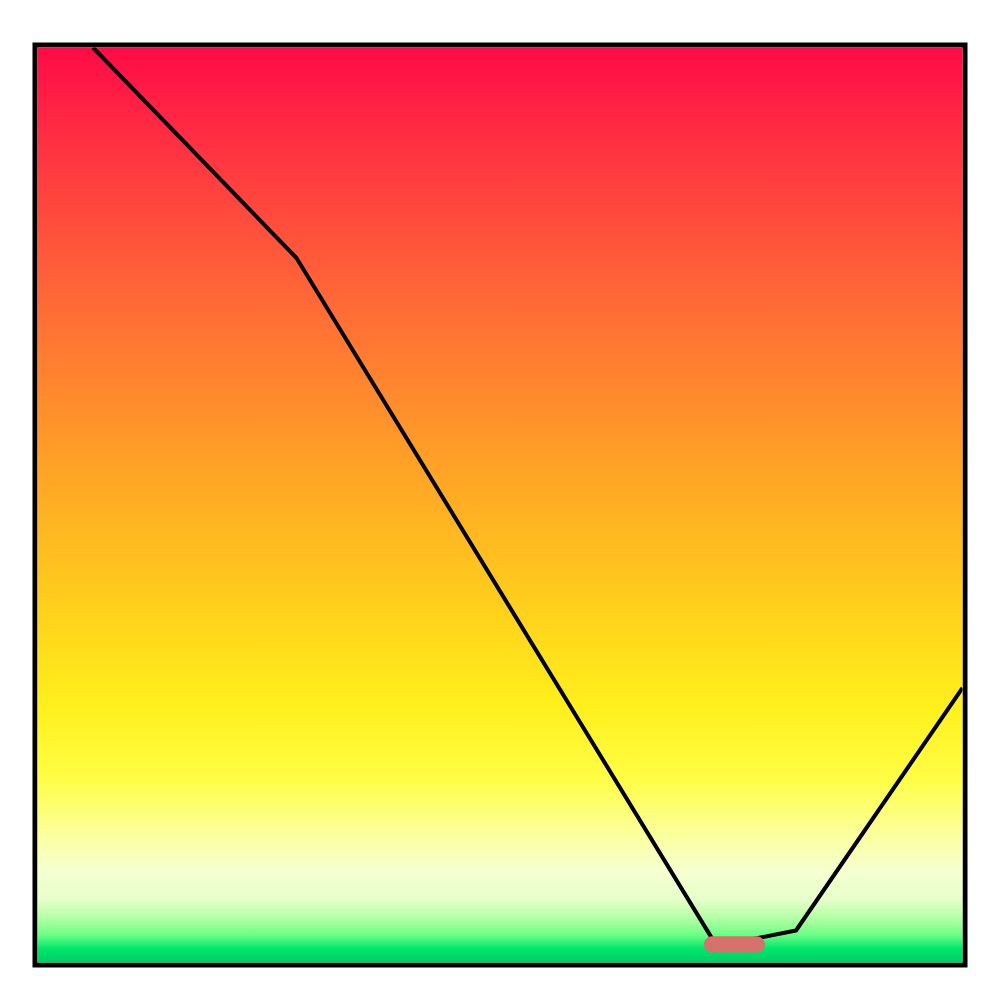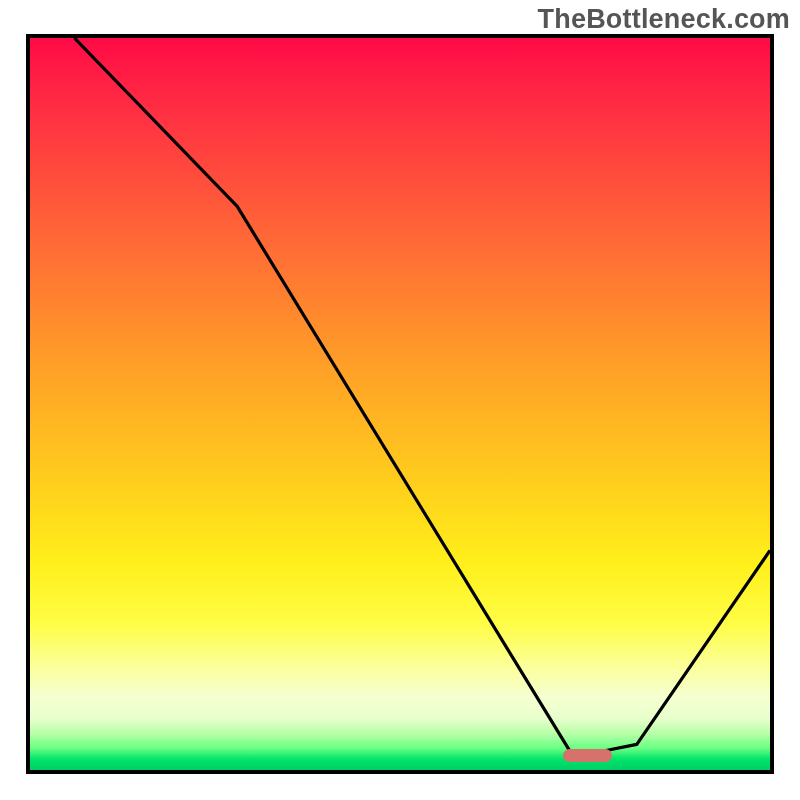--- a/index.html
+++ b/index.html
@@ -74,21 +74,20 @@
     width: 49px;
     height: 13px;
     background: #d6716c;
     border-radius: 7px;
   }
 </style>
 </head>
 <body>
 
 <div class="frame">
-  <div class="watermark">TheBottleneck.com</div>
 
   <div class="plot">
     <div class="gradient"></div>
 
     <svg class="curve" viewBox="0 0 740 732" preserveAspectRatio="none">
       <path d="M44.4 0.0 L207.2 168.4 L540.2 713.7 L569.8 713.7 L606.8 706.4 L740.0 512.4"></path>
     </svg>
 
     <div class="marker" style="left: 533px; top: 711px;"></div>
   </div>

